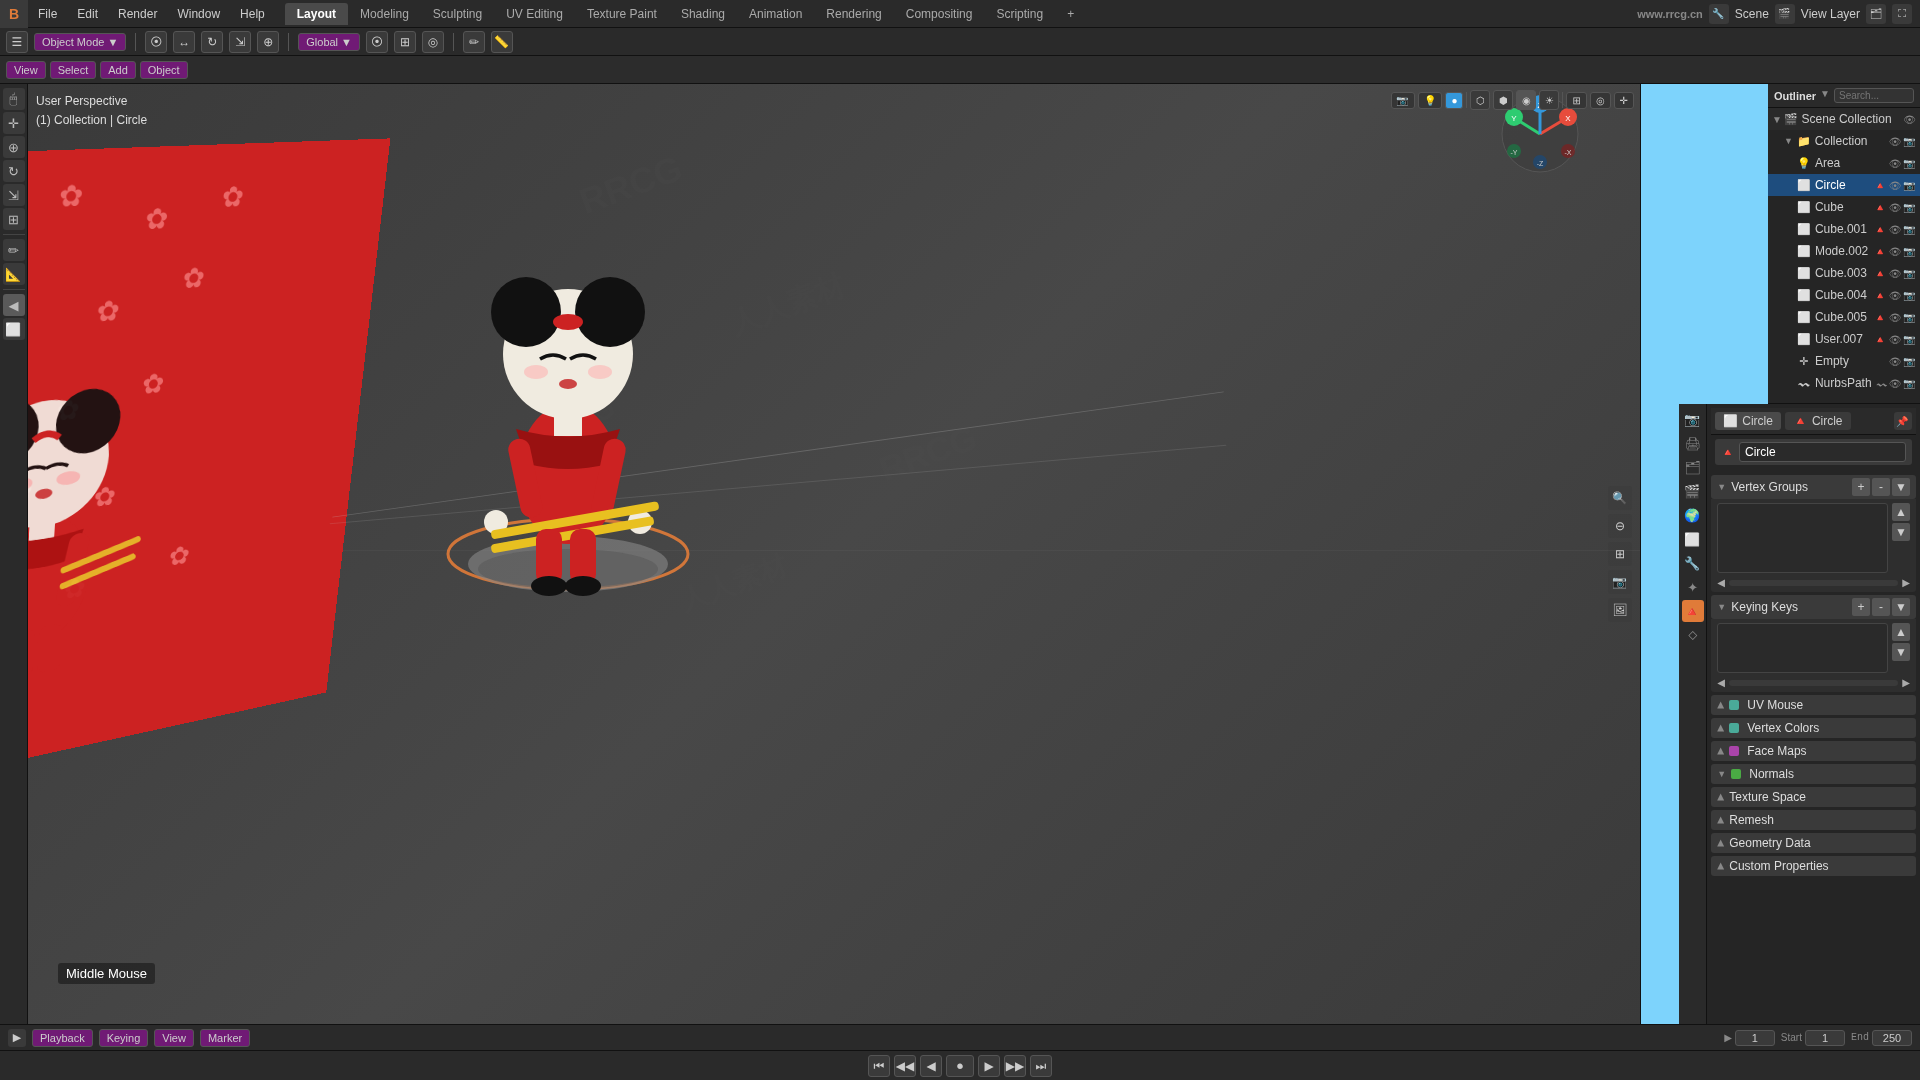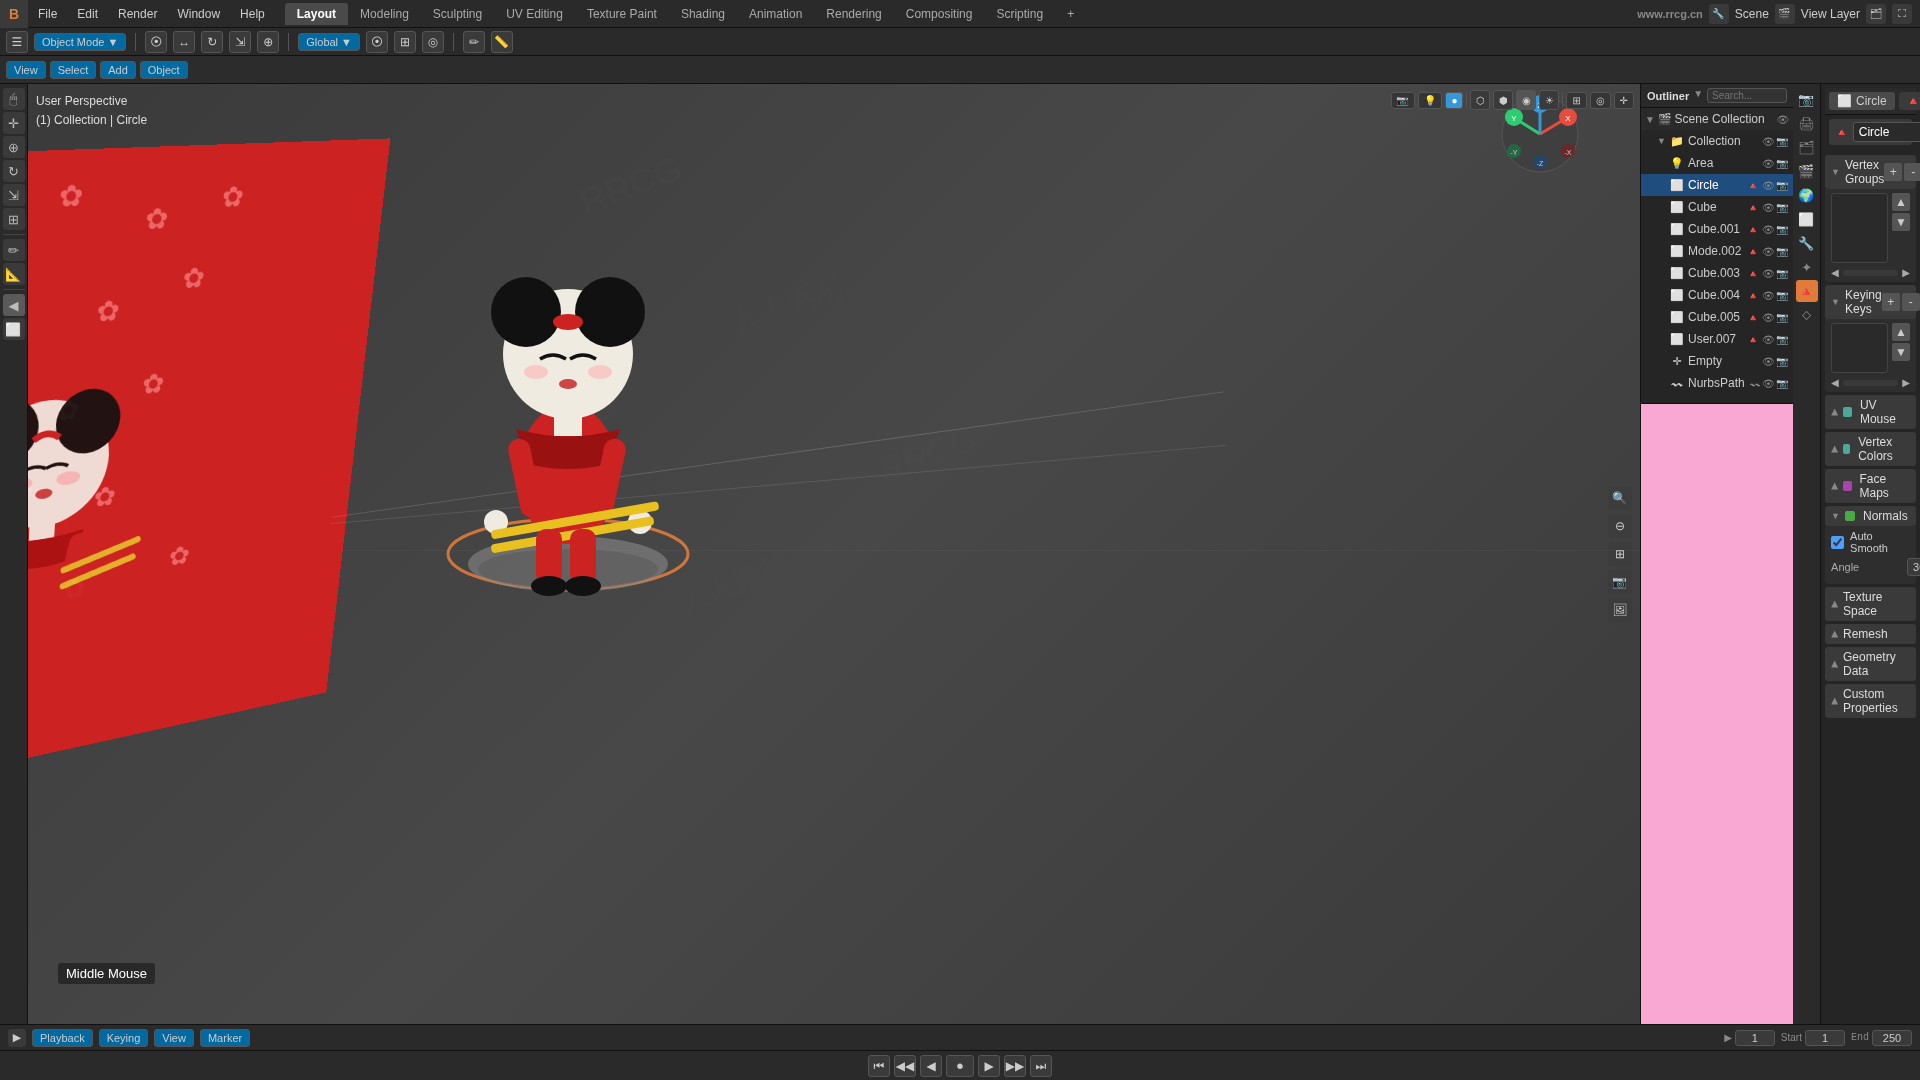--- a/index.html
+++ b/index.html
@@ -18,21 +18,21 @@
     .workspace-tab.active { background: #4a4a4a; color: #fff; font-weight: bold; }
     .top-right { margin-left: auto; display: flex; align-items: center; gap: 6px; padding-right: 8px; }
     .scene-label { font-size: 12px; color: #ccc; }
     .view-layer-label { font-size: 12px; color: #ccc; }
 
     
     #toolbar2 {
       height: 28px; background: #2a2a2a; display: flex; align-items: center;
       border-bottom: 1px solid #111; padding: 0 6px; gap: 6px;
     }
-    .tb-btn { background: #0369a1; border: 1px solid #555; border-radius: 3px; padding: 2px 7px; font-size: 11px; color: #ccc; cursor: pointer; display: flex; align-items: center; gap: 3px; }
+    .tb-btn { background: #701a75; border: 1px solid #555; border-radius: 3px; padding: 2px 7px; font-size: 11px; color: #ccc; cursor: pointer; display: flex; align-items: center; gap: 3px; }
     .tb-btn-icon { background: #3a3a3a; border: 1px solid #555; border-radius: 3px; width: 22px; height: 22px; display: flex; align-items: center; justify-content: center; cursor: pointer; font-size: 12px; color: #ccc; }
     .tb-divider { width: 1px; height: 18px; background: #555; margin: 0 3px; }
 
     
     #toolbar3 {
       height: 28px; background: #2c2c2c; display: flex; align-items: center;
       border-bottom: 1px solid #111; padding: 0 6px; gap: 4px;
     }
 
     
@@ -69,22 +69,23 @@
     
     #viewport-right-tools {
       position: absolute; right: 8px; top: 50%; transform: translateY(-50%);
       display: flex; flex-direction: column; gap: 4px;
     }
     .vr-btn { width: 24px; height: 24px; background: rgba(60,60,60,0.8); border-radius: 3px; display: flex; align-items: center; justify-content: center; cursor: pointer; font-size: 12px; color: #ccc; }
     .vt-btn { background: rgba(50,50,50,0.85); border: 1px solid #555; border-radius: 3px; padding: 2px 5px; font-size: 10px; color: #ccc; cursor: pointer; display: flex; align-items: center; gap: 2px; }
 
     
     #right-panel {
-      width: 280px; background: #f9a8d4; display: flex; flex-direction: row;
+      width: 280px; background: #7dd3fc; display: flex; flex-direction: column;
       border-left: 1px solid #111;
+      align-items: flex-end;
     }
 
     
     #outliner {
       height: 320px; border-bottom: 1px solid #111; overflow-y: auto;
       background: #252525;
     }
     .outliner-header {
       height: 24px; background: #2a2a2a; display: flex; align-items: center;
       padding: 0 6px; font-size: 11px; color: #aaa; border-bottom: 1px solid #111;
@@ -737,30 +738,20 @@
         </div>
 
         <div class="prop-section">
           <div class="prop-section-header">
             <div class="left">
               <span class="collapse-arrow">▼</span>
               <span style="display:inline-block;width:10px;height:10px;background:#4aaa44;border-radius:2px;margin-right:3px;vertical-align:middle;"></span>
               <span>Normals</span>
             </div>
           </div>
-          <div class="prop-section-content">
-            <div class="prop-field">
-              <input type="checkbox" class="prop-checkbox" checked="" style="">
-              <label style="font-size:11px;color:#ccc;">Auto Smooth</label>
-            </div>
-            <div class="prop-field">
-              <span class="prop-label">Angle</span>
-              <input type="text" class="prop-input" value="30°" style="">
-            </div>
-          </div>
         </div>
 
         <div class="prop-section">
           <div class="prop-section-header">
             <div class="left">
               <span class="expand-arrow">▶</span>
               <span>Texture Space</span>
             </div>
           </div>
         </div>

